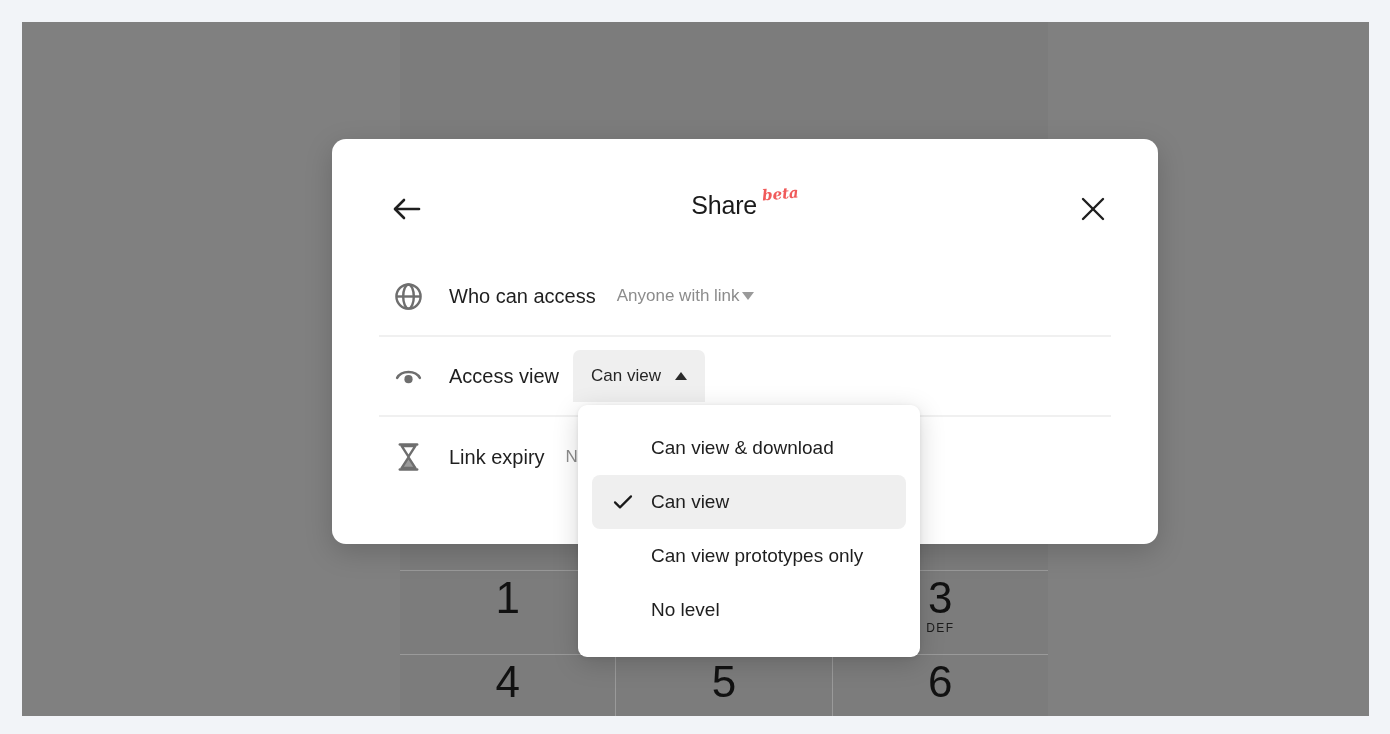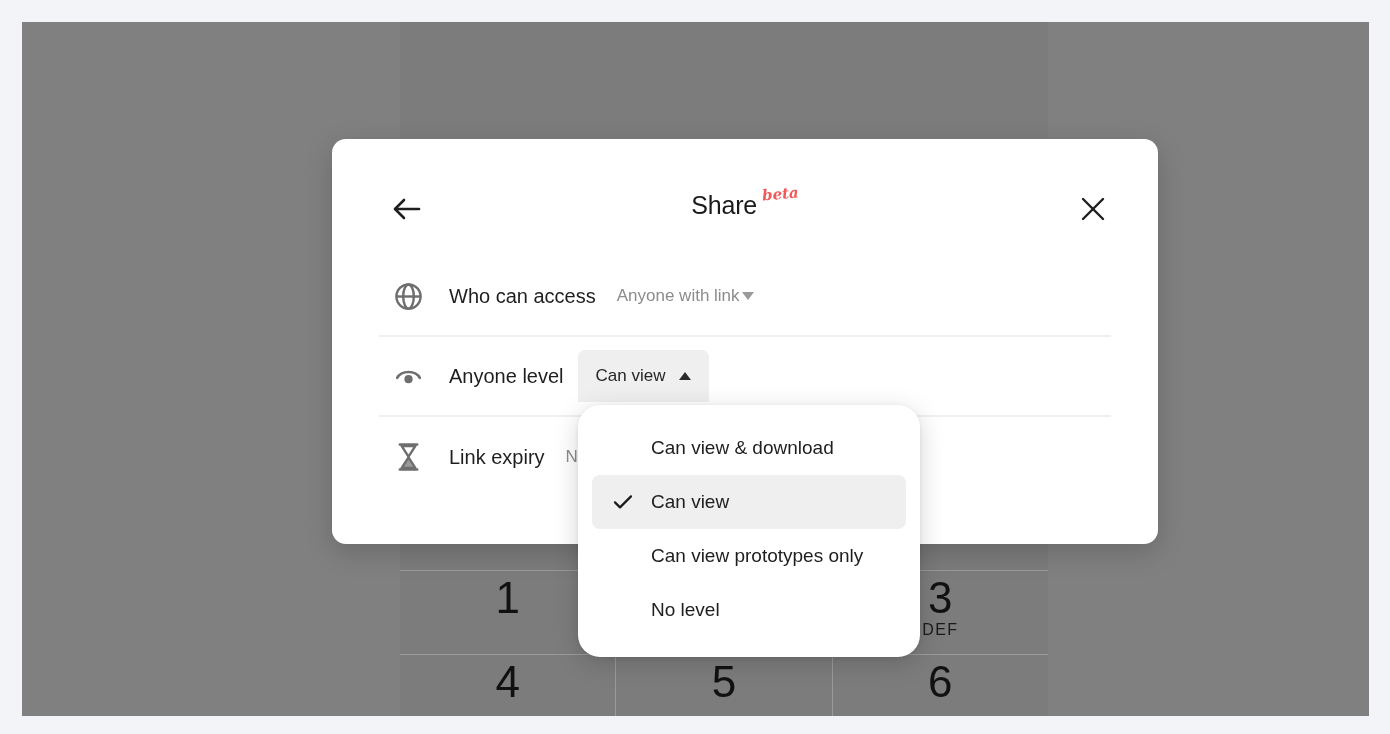--- a/index.html
+++ b/index.html
@@ -61,21 +61,21 @@
     padding-top: 2px;
   }
   .dial-key:first-child { border-left: none; }
   .dial-digit {
     font-size: 44px;
     line-height: 50px;
     color: #111111;
     font-weight: 400;
   }
   .dial-letters {
-    font-size: 16px;
+    font-size: 12px;
     letter-spacing: 1.4px;
     color: #1b1b1b;
     margin-top: -2px;
   }
 
   
   #share-modal {
     position: absolute;
     left: 310px; top: 117px;
     width: 826px; height: 405px;
@@ -191,21 +191,21 @@
     font-size: 17px;
     color: #262626;
   }
 
   
   #access-dropdown {
     position: absolute;
     left: 556px; top: 383px;
     width: 342px;
     background: #ffffff;
-    border-radius: 22px;
+    border-radius: 9px;
     box-shadow: 0 6px 26px rgba(0,0,0,0.17), 0 1px 4px rgba(0,0,0,0.08);
     padding: 16px 0 20px 0;
     z-index: 20;
   }
   .dd-item {
     position: relative;
     height: 54px;
     margin: 0 14px;
     border-radius: 8px;
     display: flex;
@@ -307,21 +307,21 @@
         </span>
       </div>
 
       <div class="row">
         <span class="row-icon">
           <svg width="29" height="29" viewBox="0 0 24 24">
             <path d="M2.6 13.2 C6 6.6, 18 6.6, 21.4 13.2" fill="none" stroke="#6e6e6e" stroke-width="2.1" stroke-linecap="round"></path>
             <circle cx="12" cy="14.2" r="3.4" fill="#6e6e6e"></circle>
           </svg>
         </span>
-        <span class="row-label">Anyone level</span>
+        <span class="row-label">Access view</span>
         <span id="access-chip">
           <span class="chip-text">Can view</span>
           <span class="caret-up"></span>
         </span>
       </div>
 
       <div class="row last">
         <span class="row-icon">
           <svg width="27" height="30" viewBox="0 0 22 26">
             <line x1="3.5" y1="2.2" x2="18.5" y2="2.2" stroke="#6e6e6e" stroke-width="2.2" stroke-linecap="round"></line>

